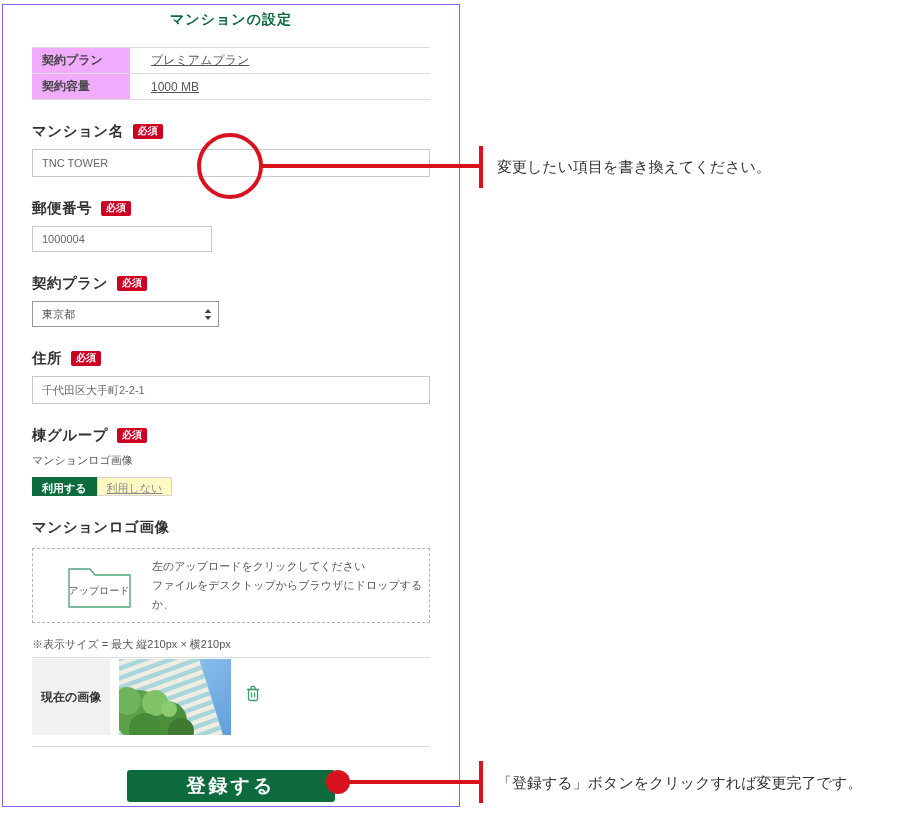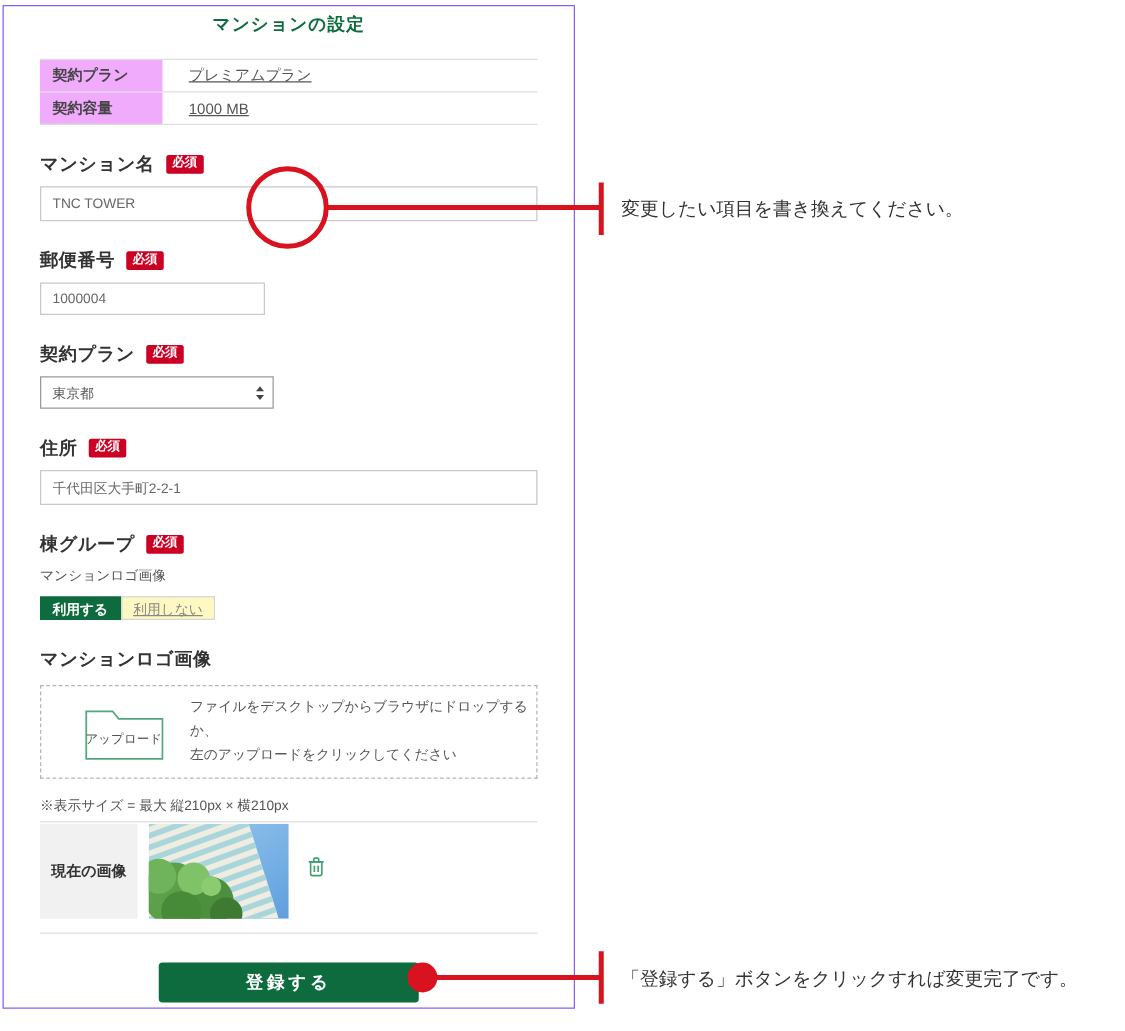--- a/index.html
+++ b/index.html
@@ -68,21 +68,21 @@
   }
   .current-label {
     width:78px; height:76px; background:#f1f1f1; display:flex; align-items:center;
     padding-left:9px; font-size:12px; font-weight:bold; color:#333; flex:none;
   }
   .thumb { margin-left:9px; width:112px; height:76px; display:block; }
   .trash-btn { margin-left:14px; margin-top:25px; background:none; border:none; padding:0; cursor:pointer; line-height:0; }
   
   .submit-btn {
     display:block; margin:23px auto 0; width:208px; height:32px;
-    background:#0d6b3d; color:#fff; font-size:14px; font-weight:bold;
+    background:#0d6b3d; color:#fff; font-size:19px; font-weight:bold;
     border:none; border-radius:3px; letter-spacing:3px; cursor:pointer;
     font-family:"Liberation Sans", sans-serif;
     text-align:center;
   }
   
   .ann-circle {
     position:absolute; left:197px; top:133px; width:66px; height:66px;
     border:4px solid #d8121f; border-radius:50%;
   }
   .ann-line { position:absolute; background:#d8121f; }
@@ -158,22 +158,22 @@
     <span class="field-label">マンションロゴ画像</span>
   </div>
   <div class="drop-zone">
     <div class="folder-wrap">
       <svg width="63" height="45" viewBox="0 0 63 45">
         <polygon points="1,44 1,6 22,6 27,12 62,12 62,44" fill="#ffffff" stroke="#4fa87c" stroke-width="1.4" stroke-linejoin="miter"></polygon>
         <text x="31" y="31" text-anchor="middle" font-size="10" fill="#555">アップロード</text>
       </svg>
     </div>
     <div class="drop-text">
+      <div>左のアップロードをクリックしてください</div>
       <div>ファイルをデスクトップからブラウザにドロップするか、</div>
-      <div>左のアップロードをクリックしてください</div>
     </div>
   </div>
   <div class="size-note">※表示サイズ = 最大 縦210px × 横210px</div>
 
   <div class="current-row">
     <div class="current-label">現在の画像</div>
     <svg class="thumb" viewBox="0 0 112 76">
       <defs>
         <linearGradient id="sky" x1="0" y1="0" x2="1" y2="1">
           <stop offset="0" stop-color="#9ecdf0"></stop>

